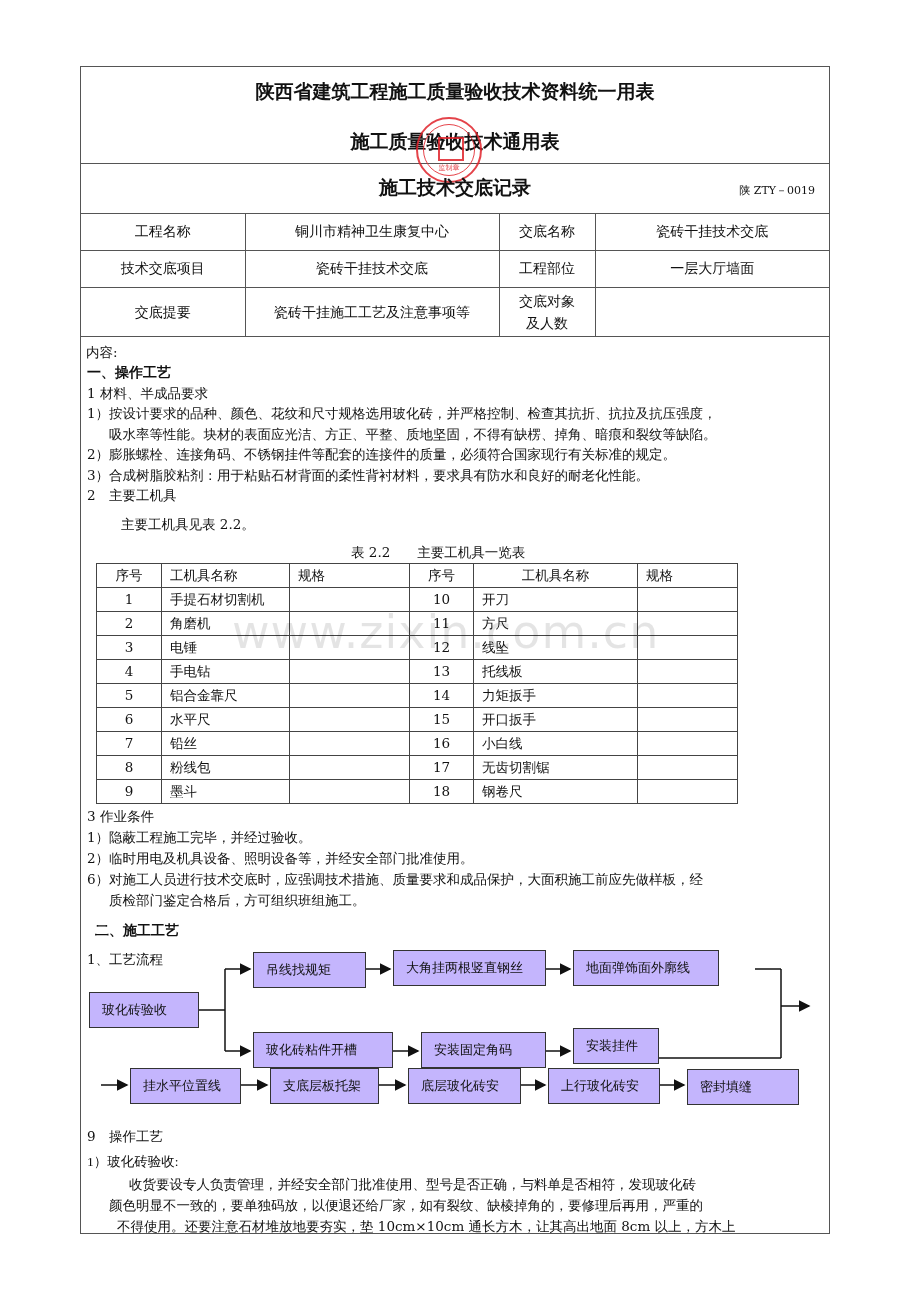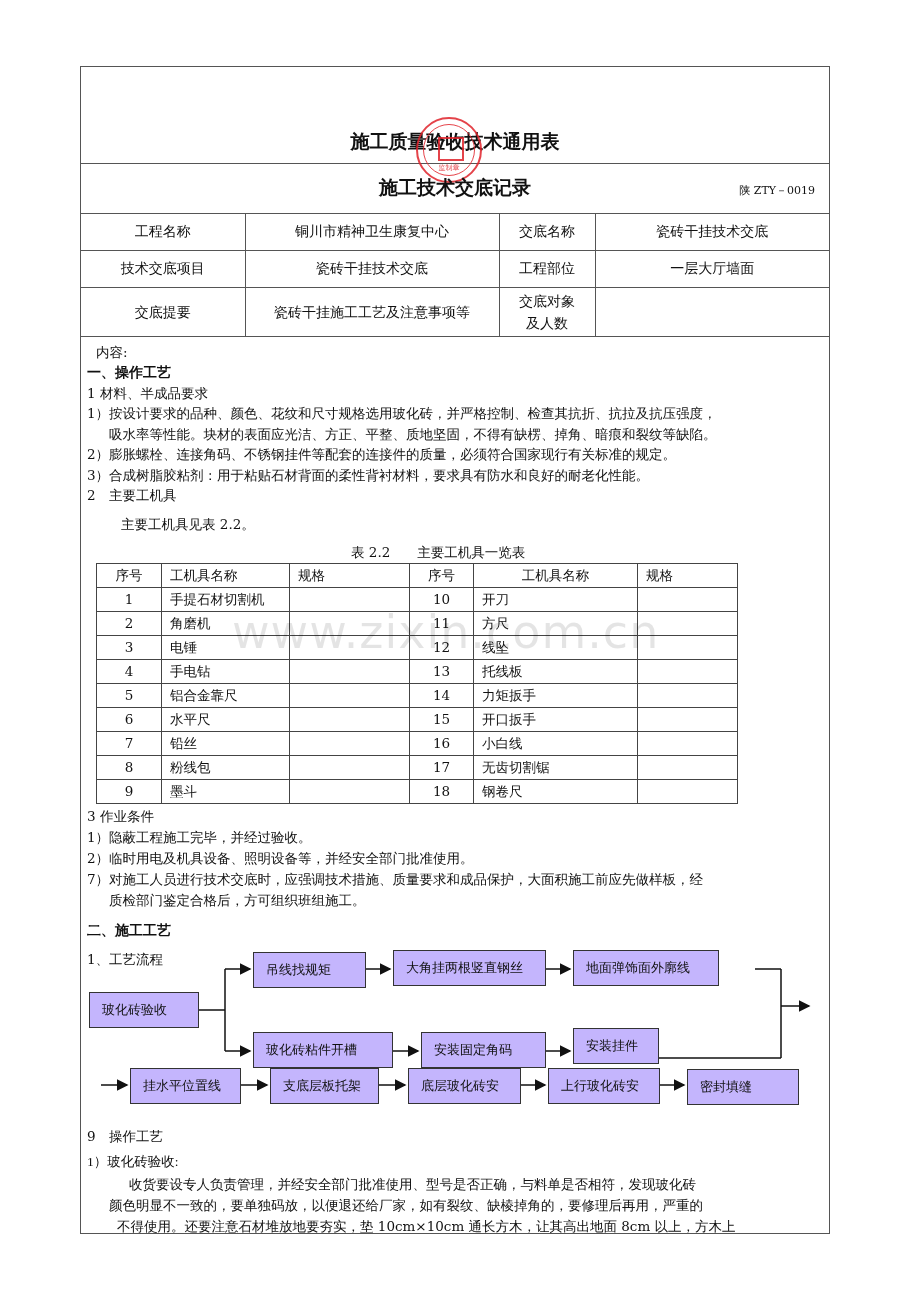--- a/index.html
+++ b/index.html
@@ -32,20 +32,21 @@
     table.tools td.num { text-align: center; }
     .caption { position: absolute; left: 270px; top: 200px; white-space: nowrap; }
     .box { position: absolute; border: 1px solid #333; box-sizing: border-box; font-size: 13px; padding-left: 12px; display: flex; align-items: center; white-space: nowrap; background: #c4b5fd; }
     .watermark { position: absolute; left: 232px; top: 605px; font-family: "DejaVu Sans", "Liberation Sans", sans-serif; font-size: 46px; color: #000; opacity: 0.1; letter-spacing: 1px; }
   </style>
 </head>
 <body>
 
 <div class="page">
   <div class="hdr1">
+    <div class="t1">陕西省建筑工程施工质量验收技术资料统一用表</div>
     <div class="t2">施工质量验收技术通用表</div>
     <div class="stamp">
       <div class="ring"></div>
       <div class="inner"></div>
       <div class="lbl">监制章</div>
     </div>
   </div>
   <div class="hdr2">
     <div class="t3">施工技术交底记录</div>
     <div class="code">陕 ZTY－0019</div>
@@ -74,21 +75,21 @@
     <tr class="r3">
       <td>交底提要</td>
       <td>瓷砖干挂施工工艺及注意事项等</td>
       <td><span>交底对象</span><br><span>及人数</span></td>
       <td></td>
     </tr>
   </tbody>
     </table>
 
   <div class="content">
-    <div class="line" style="top:0; left:15px;">内容:</div>
+    <div class="line" style="top:0; left:5px;">内容:</div>
     <div class="line bold" style="top:20px;">一、操作工艺</div>
     <div class="line" style="top:41px;">1 材料、半成品要求</div>
     <div class="line" style="top:61px;">1）按设计要求的品种、颜色、花纹和尺寸规格选用玻化砖，并严格控制、检查其抗折、抗拉及抗压强度，</div>
     <div class="line" style="top:82px; left:28px;">吸水率等性能。块材的表面应光洁、方正、平整、质地坚固，不得有缺楞、掉角、暗痕和裂纹等缺陷。</div>
     <div class="line" style="top:102px;">2）膨胀螺栓、连接角码、不锈钢挂件等配套的连接件的质量，必须符合国家现行有关标准的规定。</div>
     <div class="line" style="top:123px;">3）合成树脂胶粘剂：用于粘贴石材背面的柔性背衬材料，要求具有防水和良好的耐老化性能。</div>
     <div class="line" style="top:143px;">2　主要工机具</div>
     <div class="line" style="top:172px; left:40px;">主要工机具见表 2.2。</div>
     <div class="caption">表 2.2　　主要工机具一览表</div>
 
@@ -183,23 +184,23 @@
             <td class="num">18</td>
             <td>钢卷尺</td>
             <td></td>
           </tr>
         </tbody>
     </table>
 
     <div class="line" style="top:464px;">3 作业条件</div>
     <div class="line" style="top:485px;">1）隐蔽工程施工完毕，并经过验收。</div>
     <div class="line" style="top:506px;">2）临时用电及机具设备、照明设备等，并经安全部门批准使用。</div>
-    <div class="line" style="top:527px;">7）对施工人员进行技术交底时，应强调技术措施、质量要求和成品保护，大面积施工前应先做样板，经</div>
+    <div class="line" style="top:527px;">6）对施工人员进行技术交底时，应强调技术措施、质量要求和成品保护，大面积施工前应先做样板，经</div>
     <div class="line" style="top:548px; left:28px;">质检部门鉴定合格后，方可组织班组施工。</div>
-    <div class="line bold" style="top:578px;">二、施工工艺</div>
+    <div class="line bold" style="top:578px;margin-left:8px;">二、施工工艺</div>
     <div class="line" style="top:607px;">1、工艺流程</div>
 
     <svg style="position:absolute; left:0; top:0; width:750px; height:800px; pointer-events:none;">
       <defs>
         <marker id="ah" markerWidth="8" markerHeight="8" refX="7" refY="4" orient="auto">
           <path d="M0,0 L8,4 L0,8 z" fill="#111"></path>
         </marker>
       </defs>
       <g stroke="#111" stroke-width="1.5" fill="none">
         <line x1="117" y1="668" x2="144" y2="668"></line>

